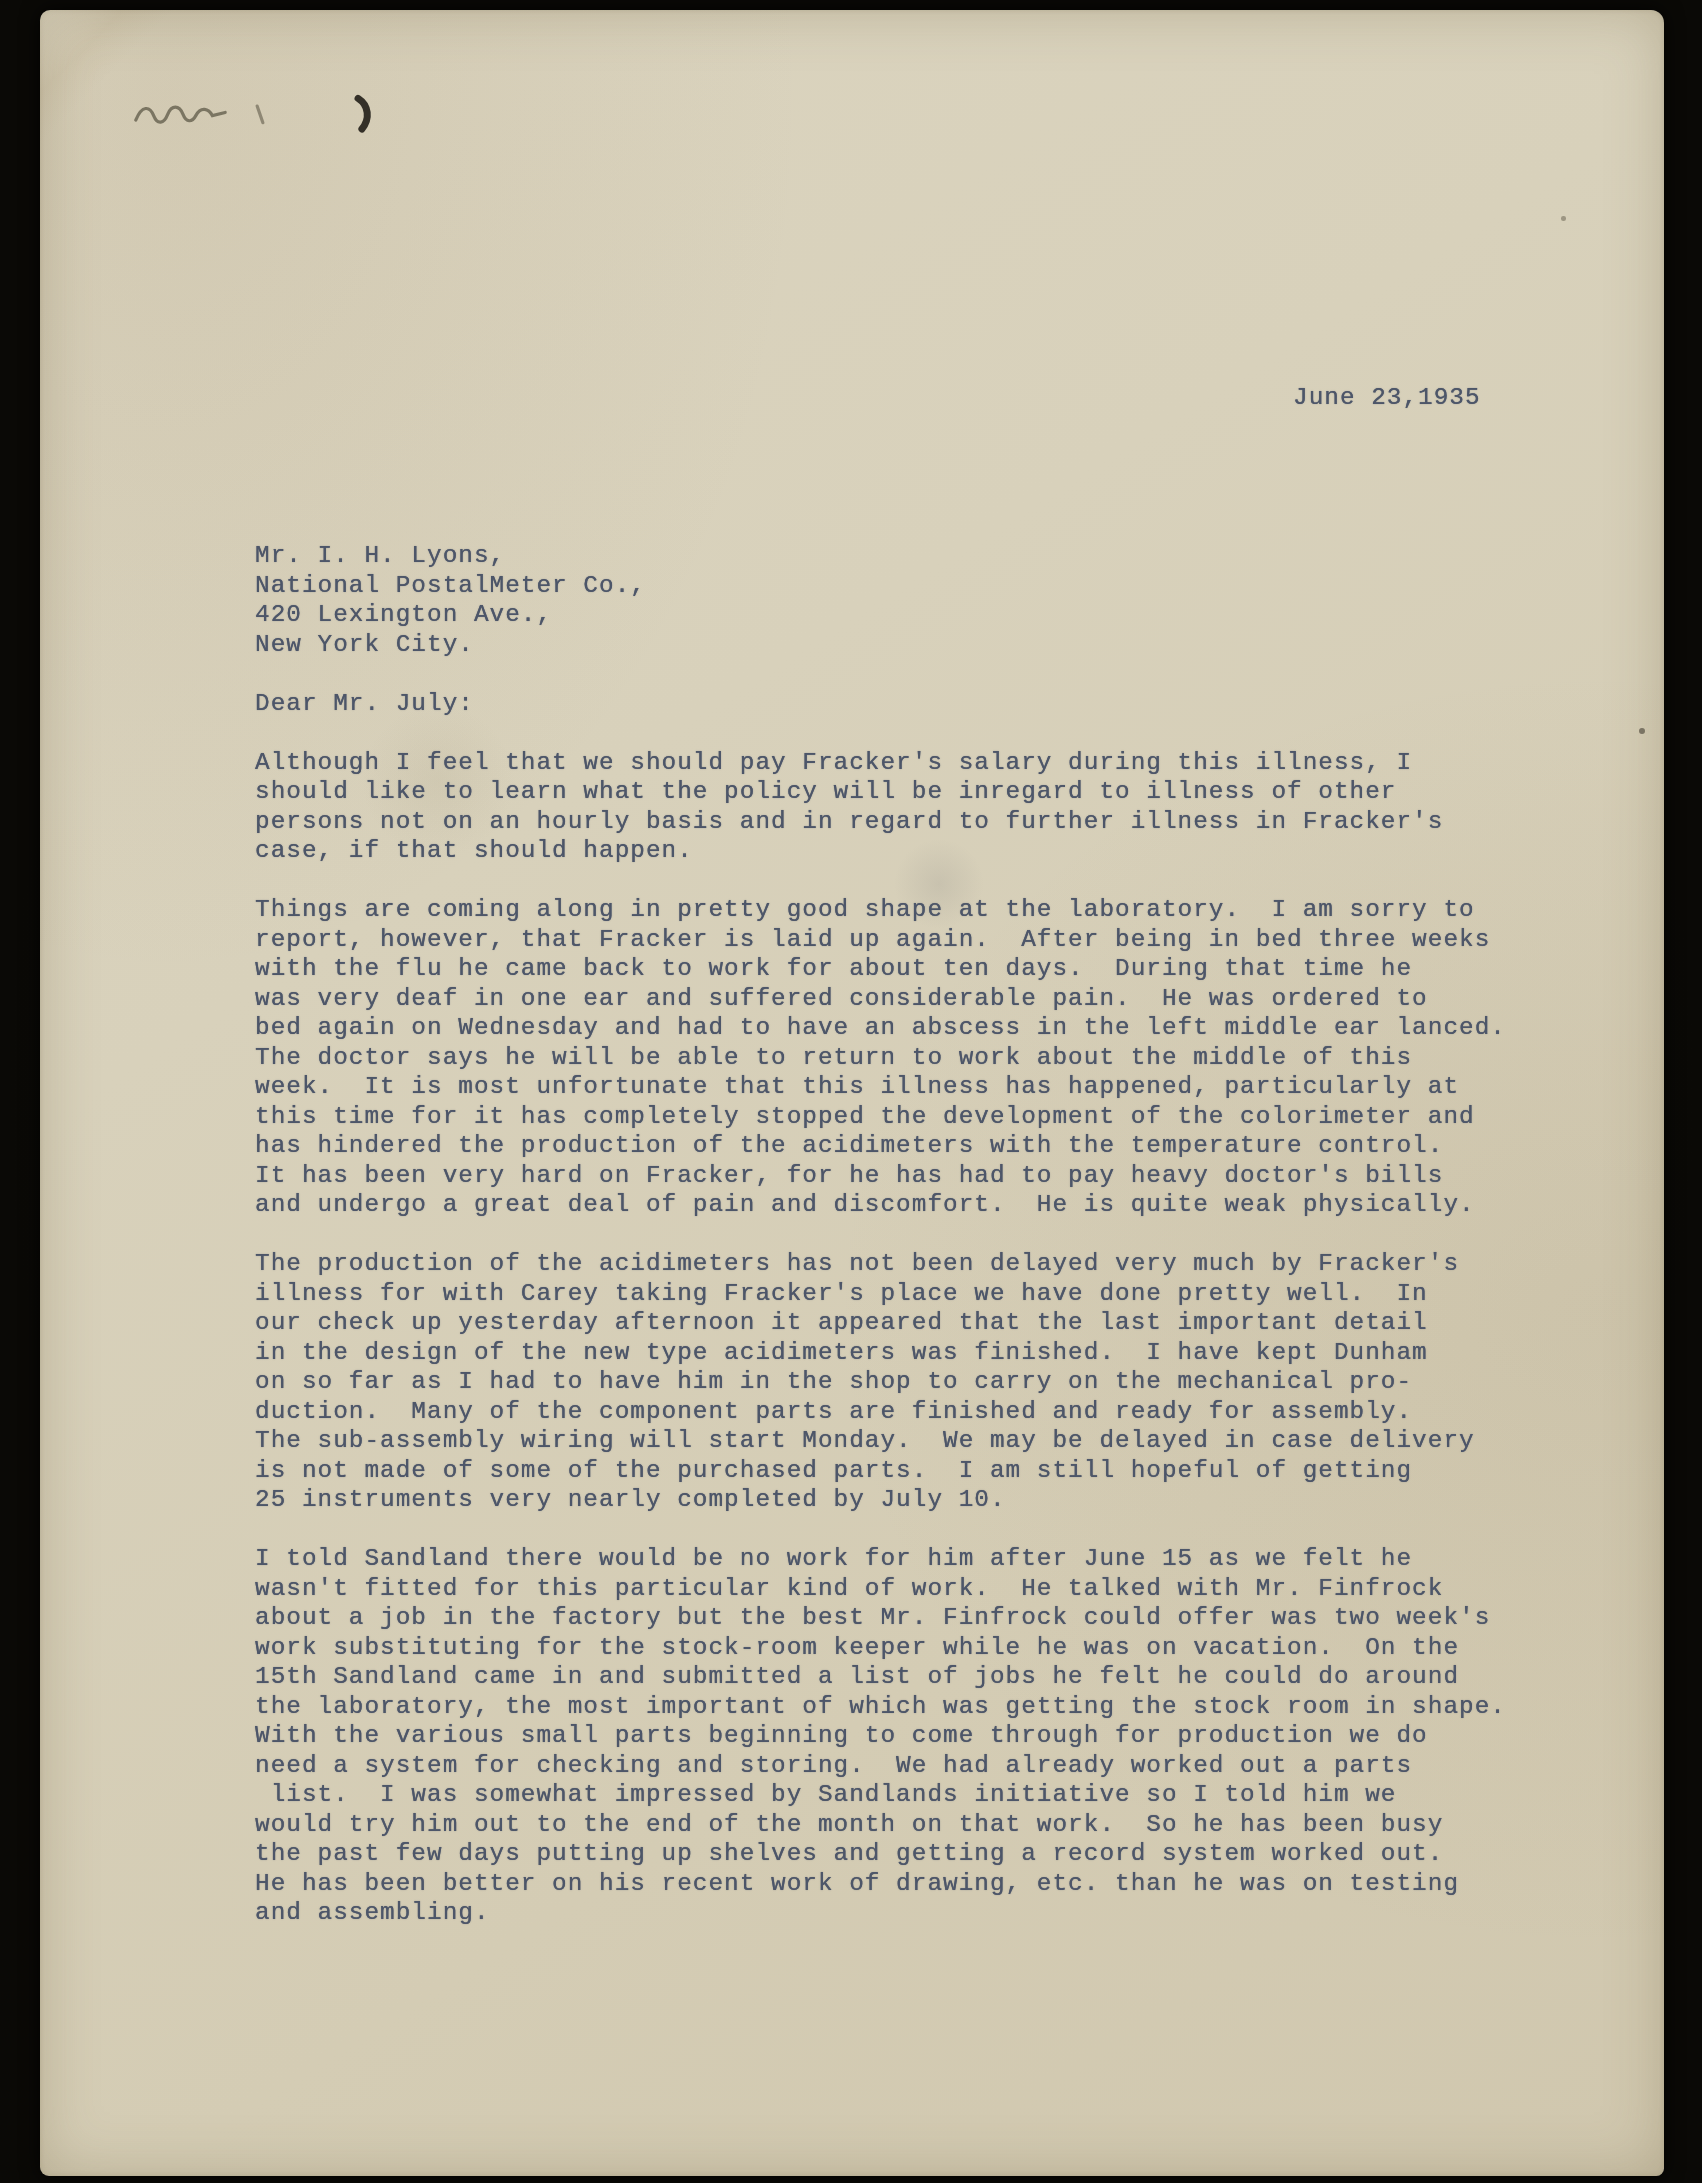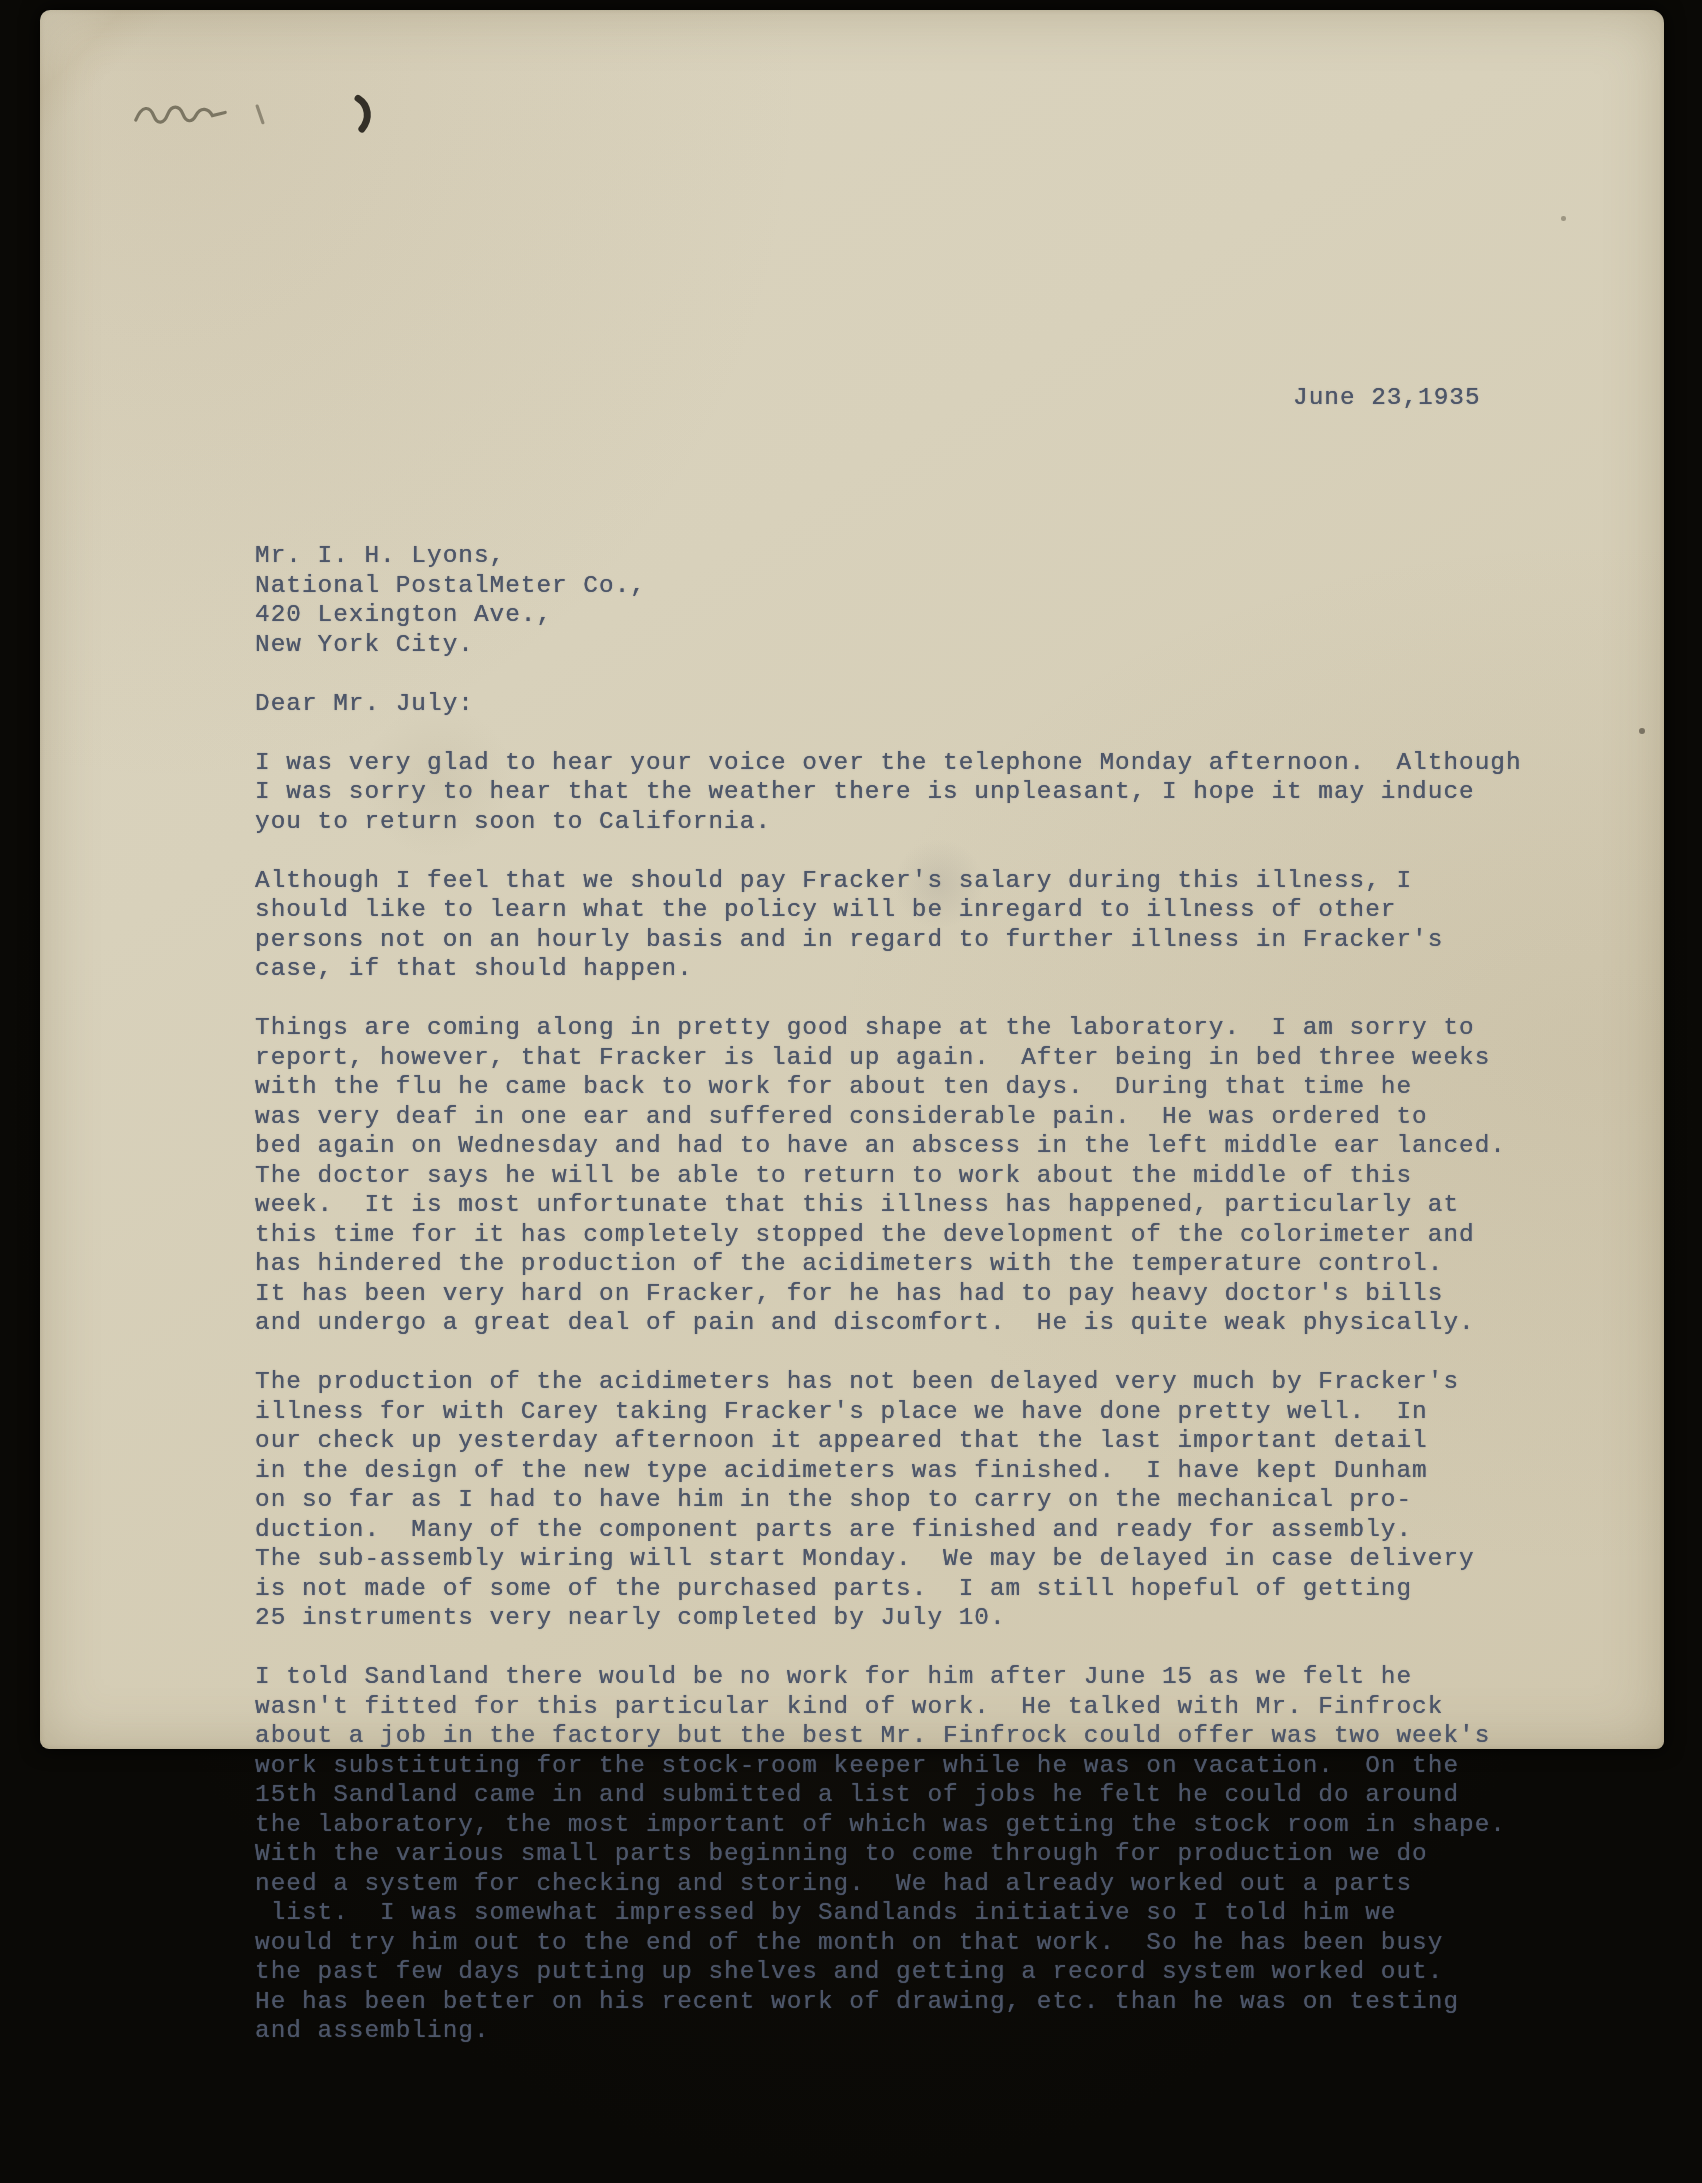--- a/index.html
+++ b/index.html
@@ -18,21 +18,21 @@
     position: absolute;
     inset: 0;
     background:
       radial-gradient(ellipse at 50% 50%, #14110c 0%, #0a0906 70%);
   }
   .paper {
     position: absolute;
     left: 40px;
     top: 10.3px;
     width: 1624px;
-    height: 1739px;
+    height: 2166px;
     border-radius: 10.3px 13px 7.7px 9px;
     background:
       radial-gradient(circle at 899px 874px, rgba(95,95,100,0.12), transparent 45px),
       radial-gradient(circle at 398px 771px, rgba(120,110,80,0.08), transparent 77px),
       radial-gradient(ellipse at 8% 4%, rgba(150,130,95,0.12), transparent 30%),
       radial-gradient(ellipse at 96% 60%, rgba(140,120,85,0.10), transparent 35%),
       linear-gradient(148deg, #dbd4bf 0%, #d8d1bb 35%, #d4ccb4 70%, #d0c7ae 100%);
     box-shadow:
       inset 0 0 58px rgba(105, 88, 55, 0.28),
       inset 0 0 5.1px rgba(120, 105, 72, 0.22),
@@ -104,23 +104,20 @@
     <div class="speck-2"></div>
 
     <div class="typed date-line">June 23,1935</div>
 
     <div class="letter-body">
       <div class="typed address">Mr. I. H. Lyons,
 National PostalMeter Co.,
 420 Lexington Ave.,
 New York City.</div>
       <div class="typed salutation">Dear Mr. July:</div>
-      <p class="typed para">I was very glad to hear your voice over the telephone Monday afternoon.  Although
-I was sorry to hear that the weather there is unpleasant, I hope it may induce
-you to return soon to California.</p>
       <p class="typed para">Although I feel that we should pay Fracker's salary during this illness, I
 should like to learn what the policy will be inregard to illness of other
 persons not on an hourly basis and in regard to further illness in Fracker's
 case, if that should happen.</p>
       <p class="typed para">Things are coming along in pretty good shape at the laboratory.  I am sorry to
 report, however, that Fracker is laid up again.  After being in bed three weeks
 with the flu he came back to work for about ten days.  During that time he
 was very deaf in one ear and suffered considerable pain.  He was ordered to
 bed again on Wednesday and had to have an abscess in the left middle ear lanced.
 The doctor says he will be able to return to work about the middle of this

